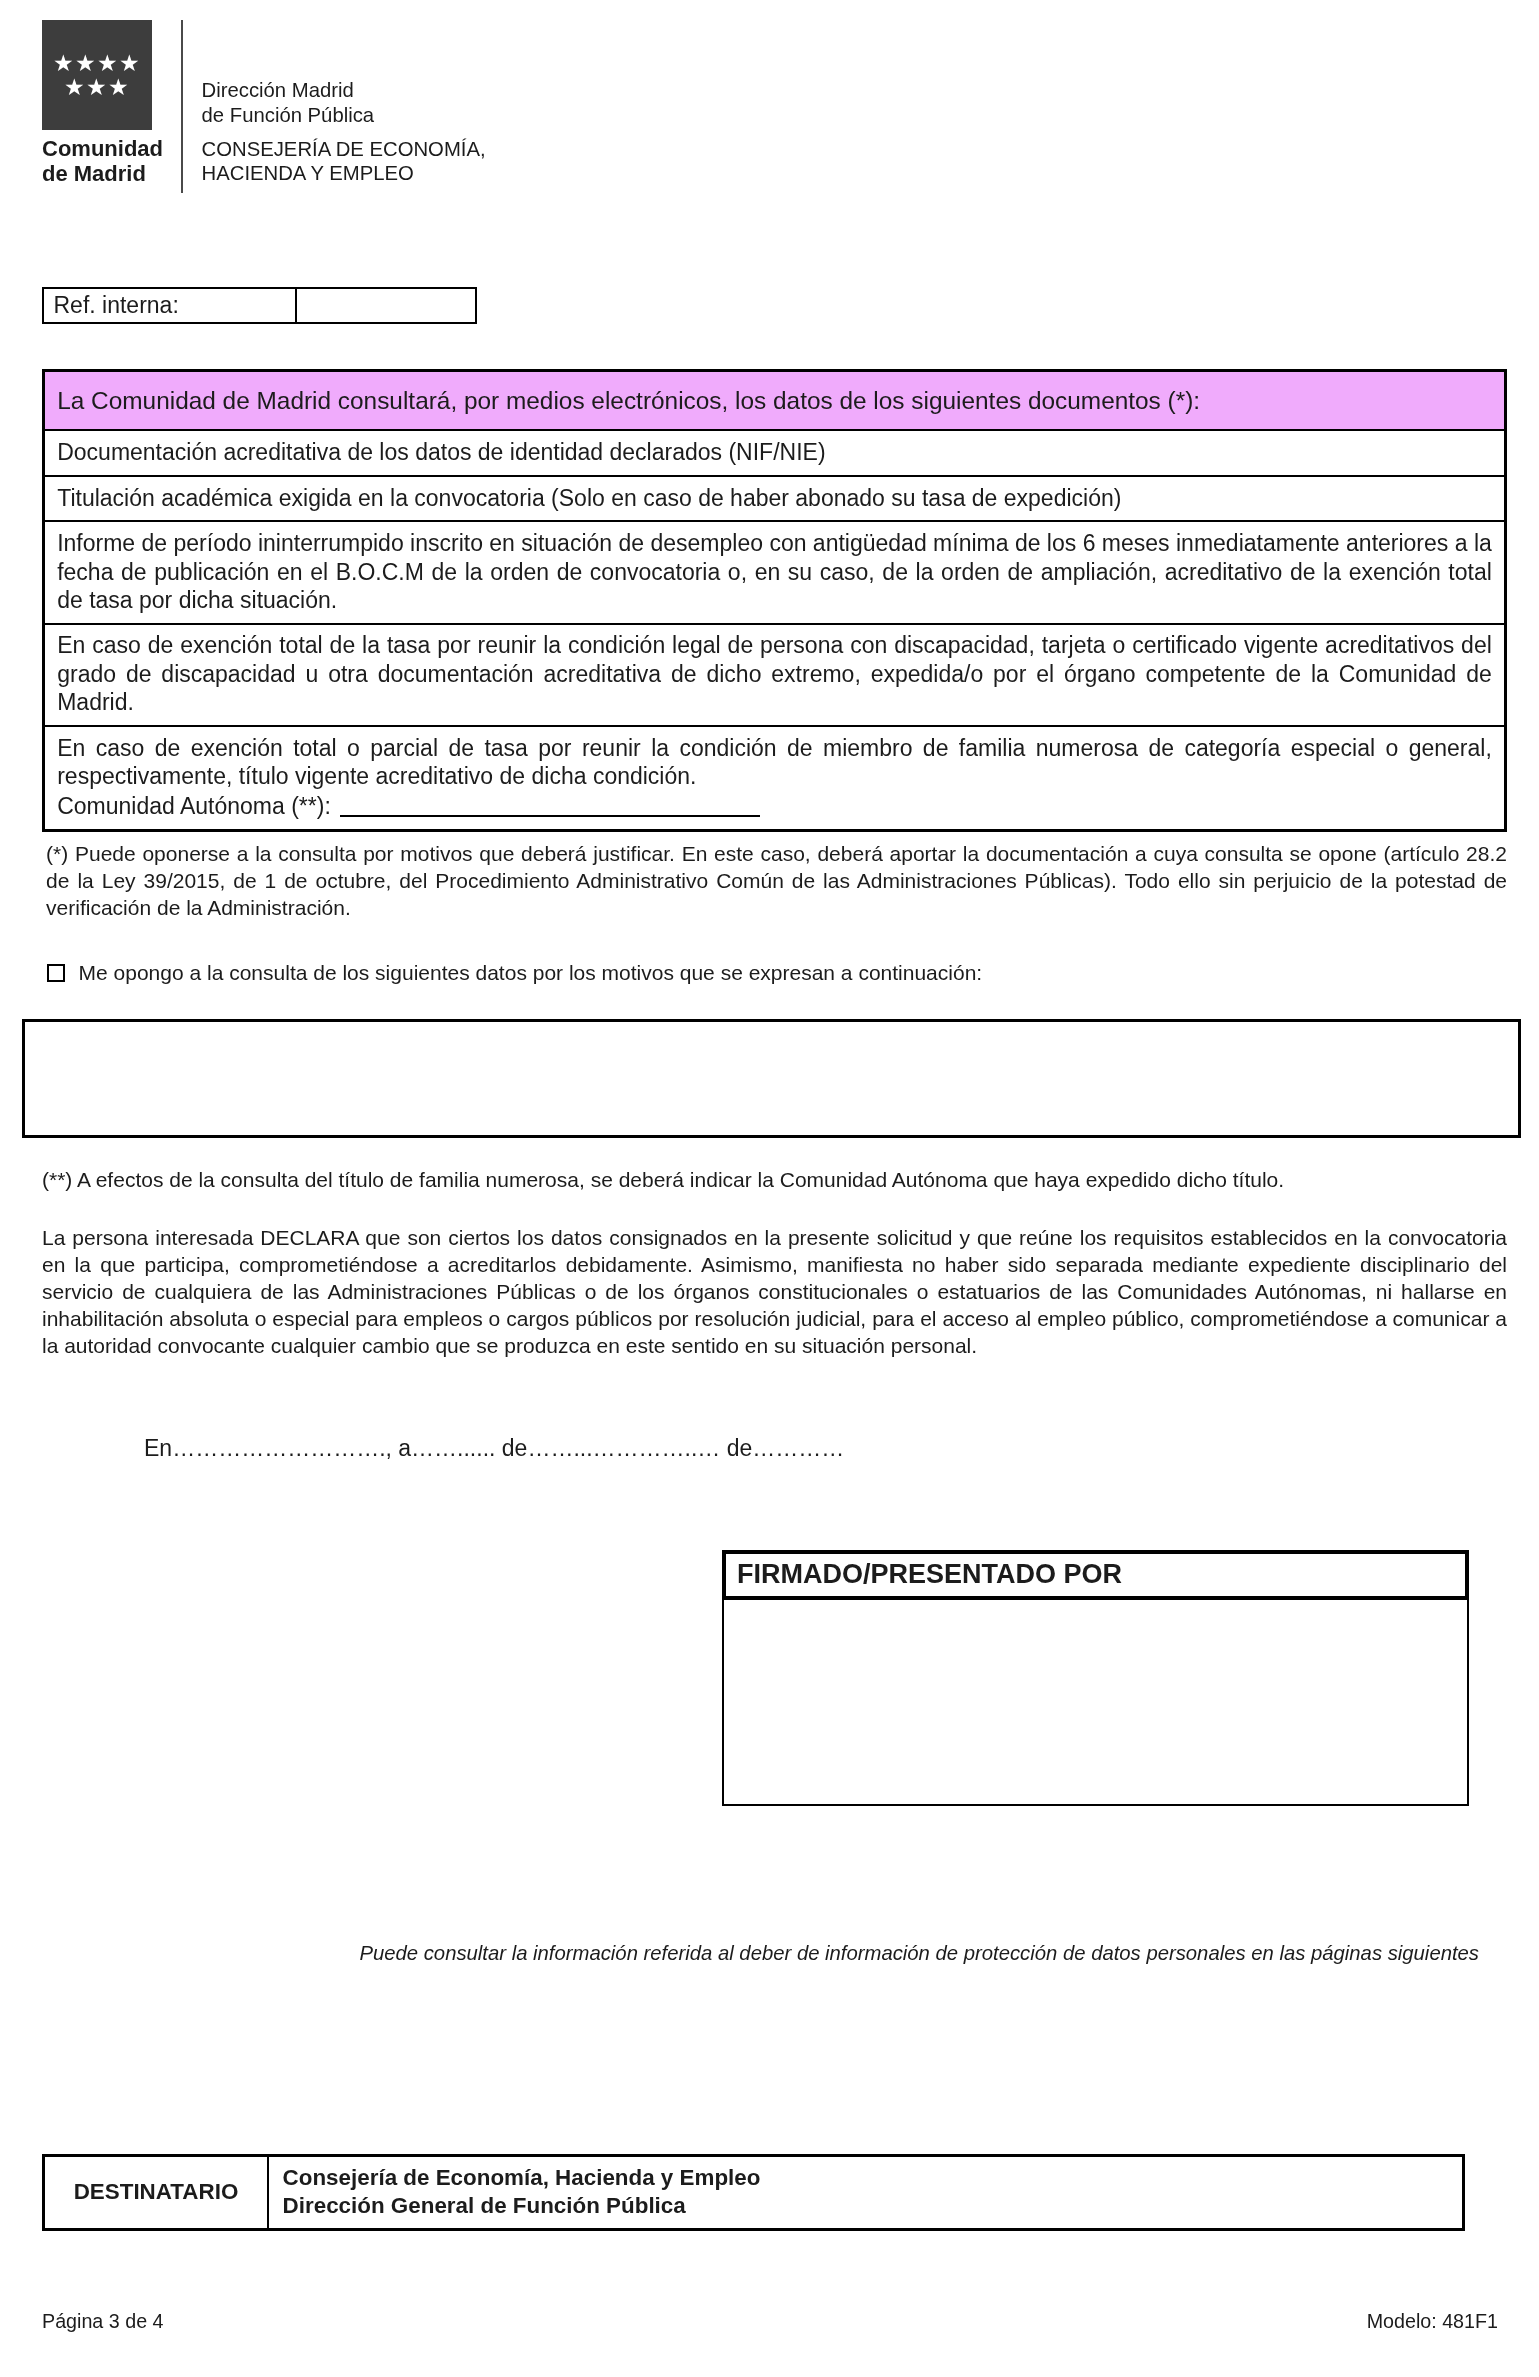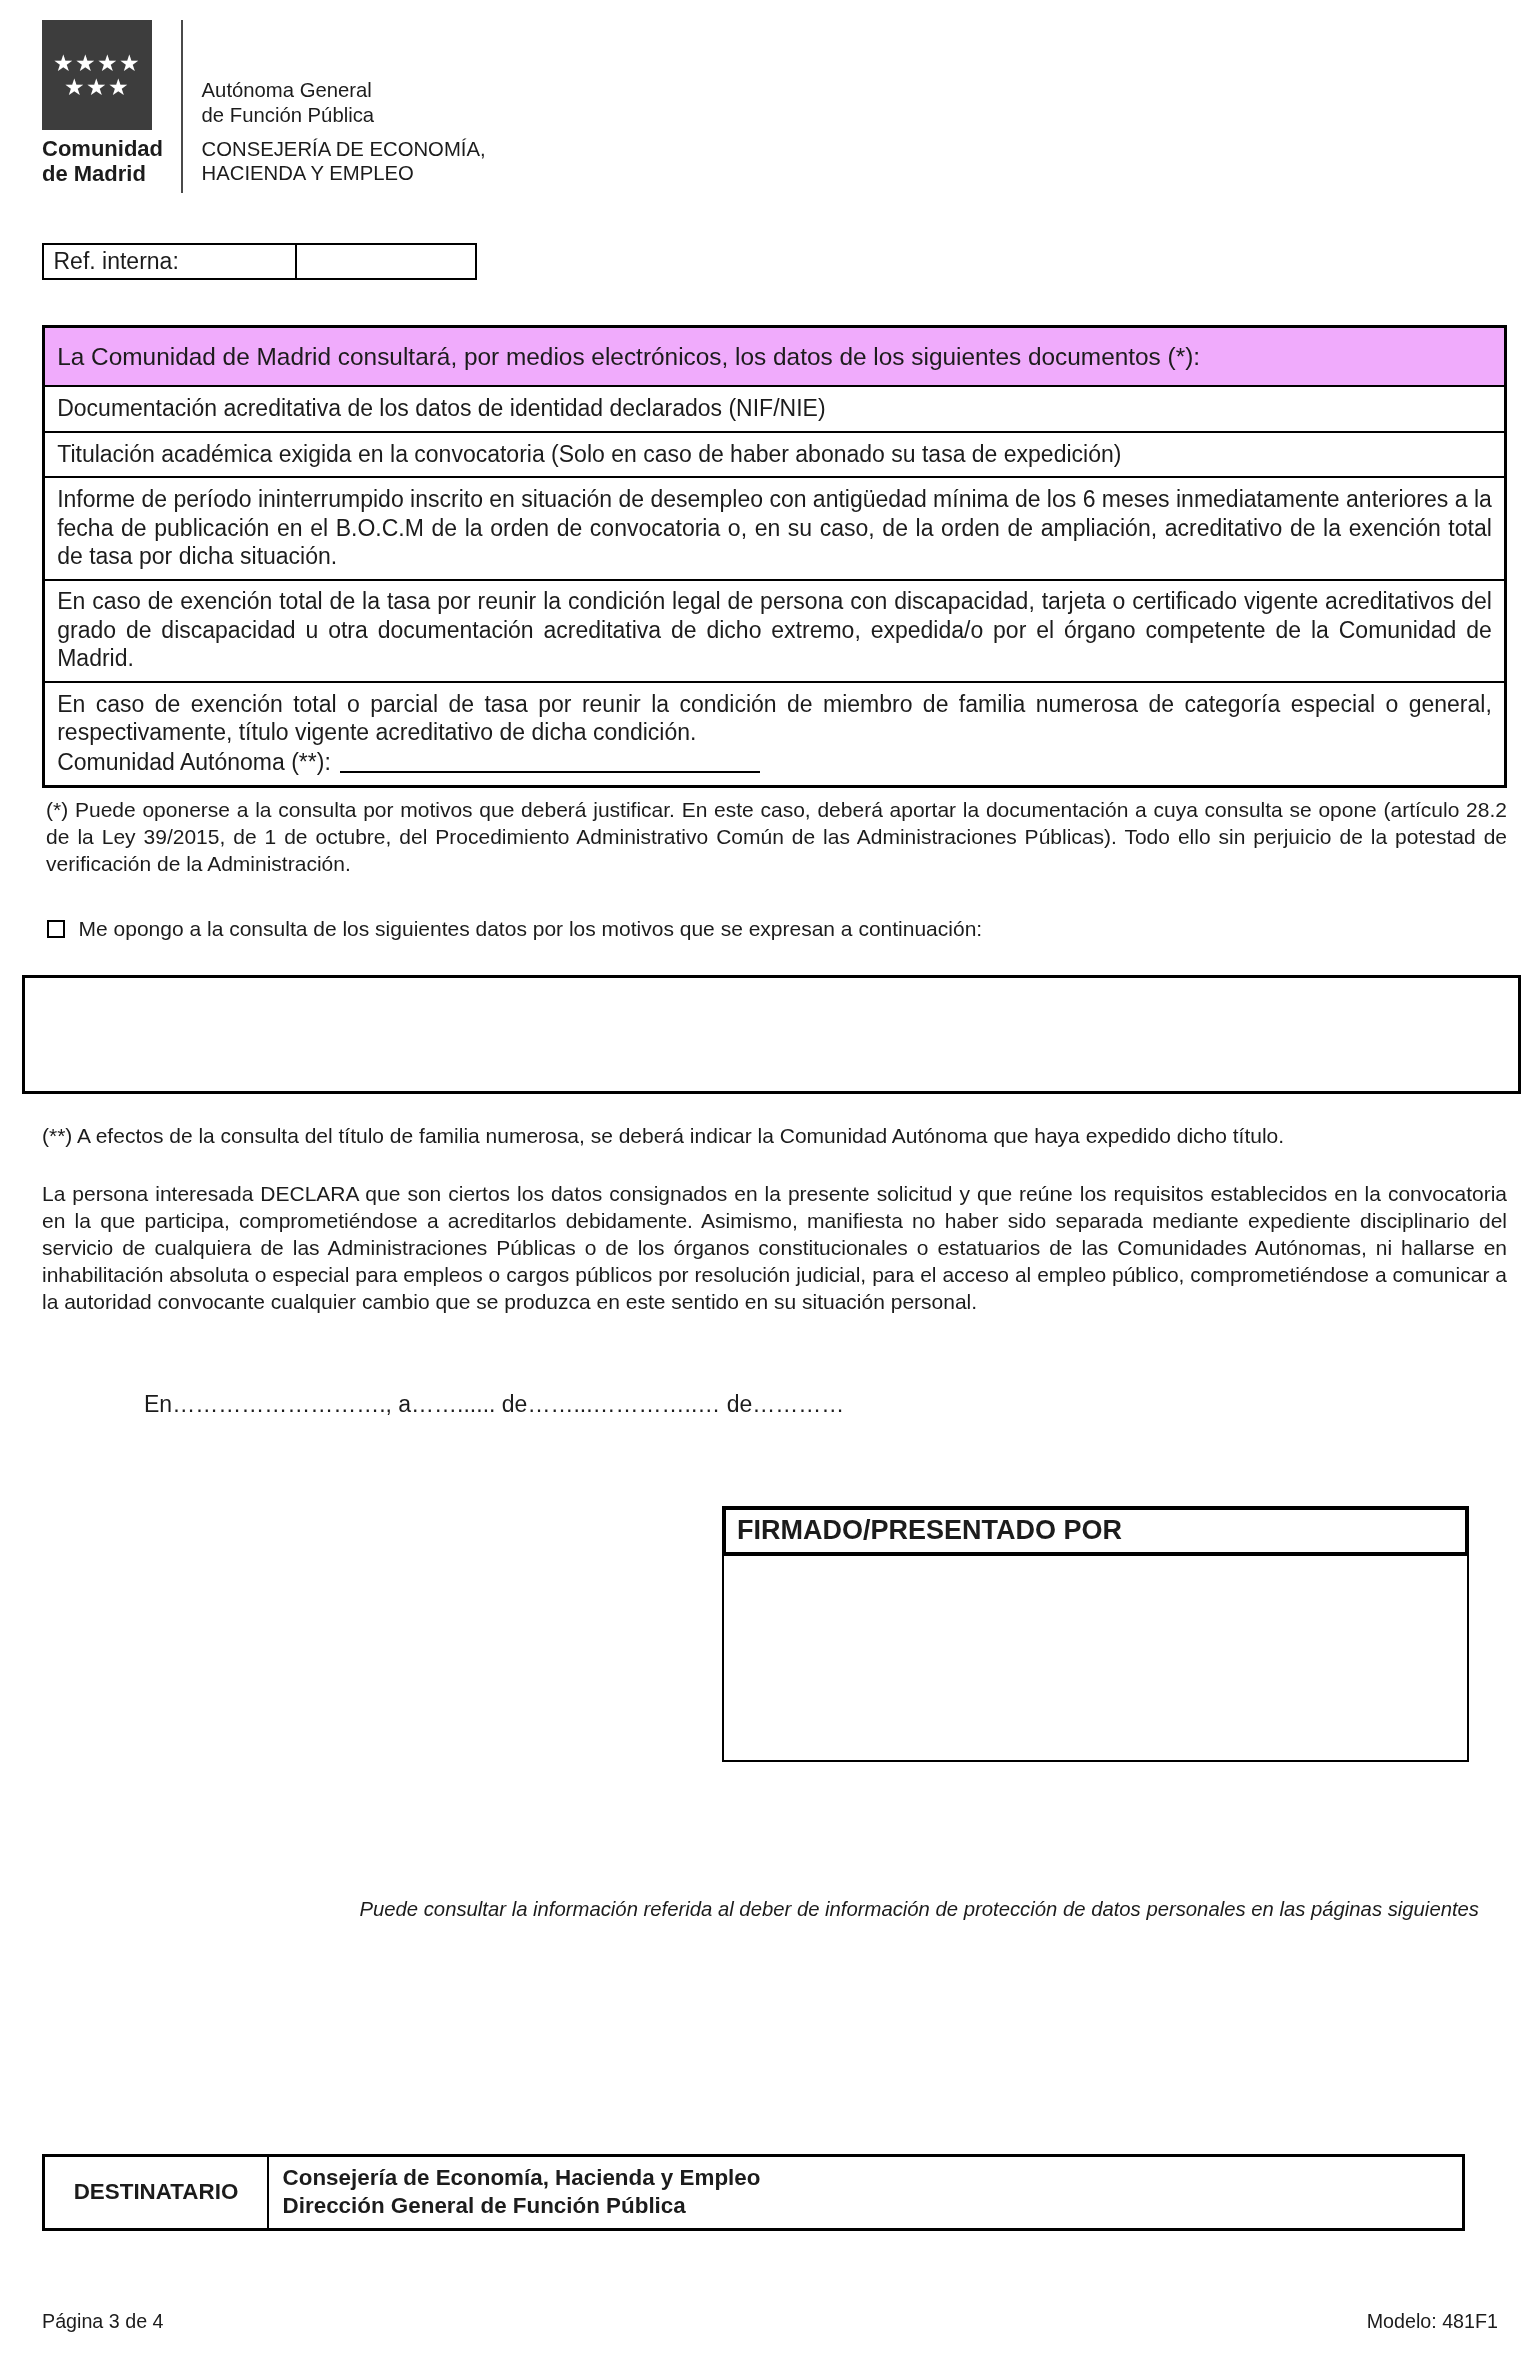--- a/index.html
+++ b/index.html
@@ -31,21 +31,21 @@
   .header-divider {
     width: 0; border-left: 2px solid #4a4a4a;
     margin: 0 19px 0 17.6px; height: 173px; align-self: flex-start;
   }
   .org-col { padding-top: 58px; }
   .org-col .org-line { font-size: 20.3px; line-height: 24.4px; }
   .org-col .org-gap { height: 9.5px; }
 
   
   .ref-box {
-    margin-top: 50px;
+    margin-top: 94px;
     display: flex; width: 435px; height: 37px;
     border: 2px solid #000;
     gap: 40px;
   }
   .ref-label { width: 211px; font-size: 23px; line-height: 33px; padding-left: 9.5px; }
   .ref-input { flex: 1; border-left: 2px solid #000; background: #fff; }
 
   
   .consult-table {
     margin-top: 45px;
@@ -182,21 +182,21 @@
         <div class="stars">★★★★</div>
         <div class="stars">★★★</div>
       </div>
       <div class="logo-name">
         <div>Comunidad</div>
         <div>de Madrid</div>
       </div>
     </div>
     <div class="header-divider"></div>
     <div class="org-col">
-      <div class="org-line">Autónoma General</div>
+      <div class="org-line">Dirección Madrid</div>
       <div class="org-line">de Función Pública</div>
       <div class="org-gap"></div>
       <div class="org-line">CONSEJERÍA DE ECONOMÍA,</div>
       <div class="org-line">HACIENDA Y EMPLEO</div>
     </div>
   </div>
 
   <div class="ref-box">
     <div class="ref-label">Ref. interna:</div>
     <div class="ref-input"></div>

